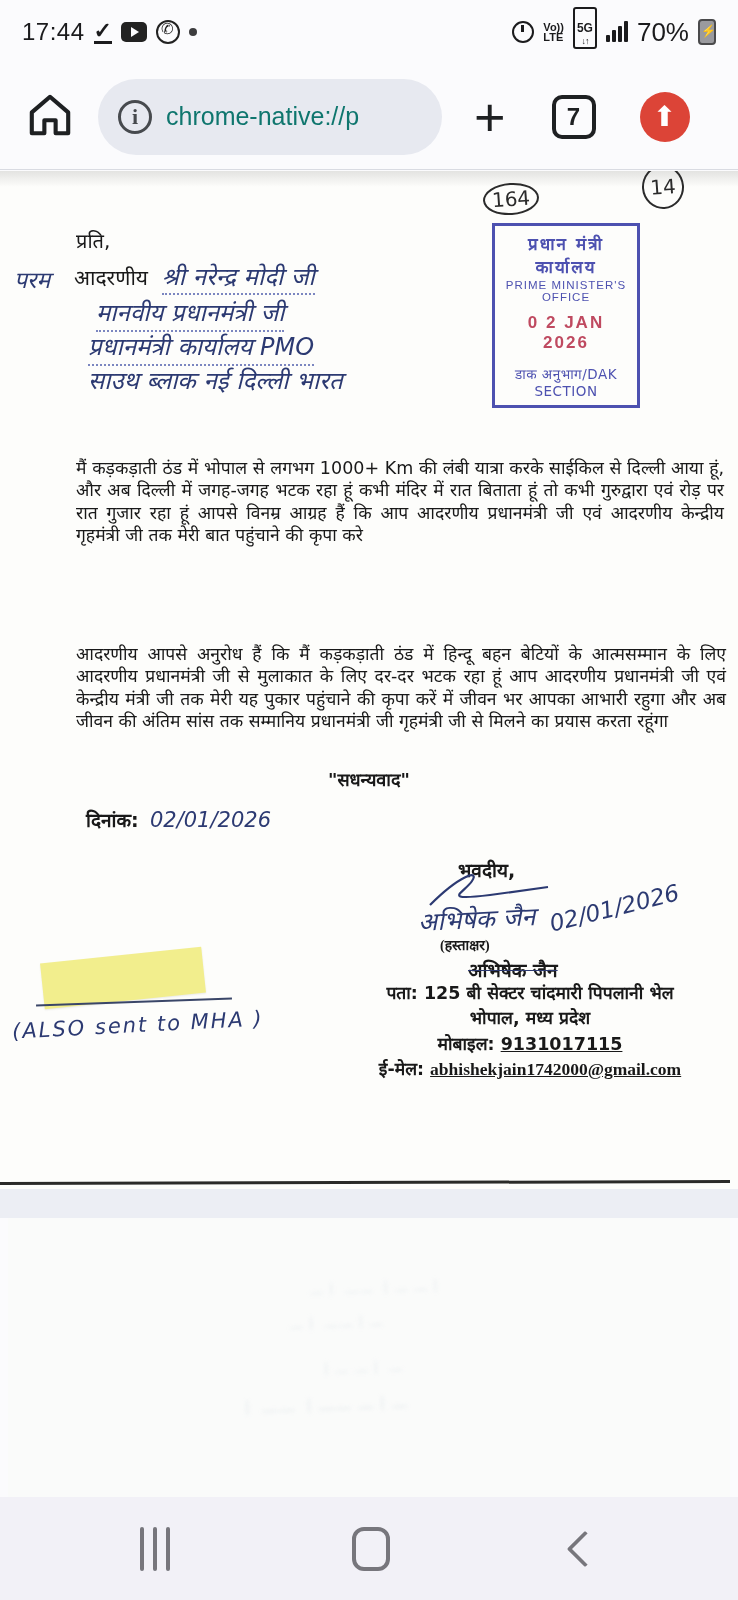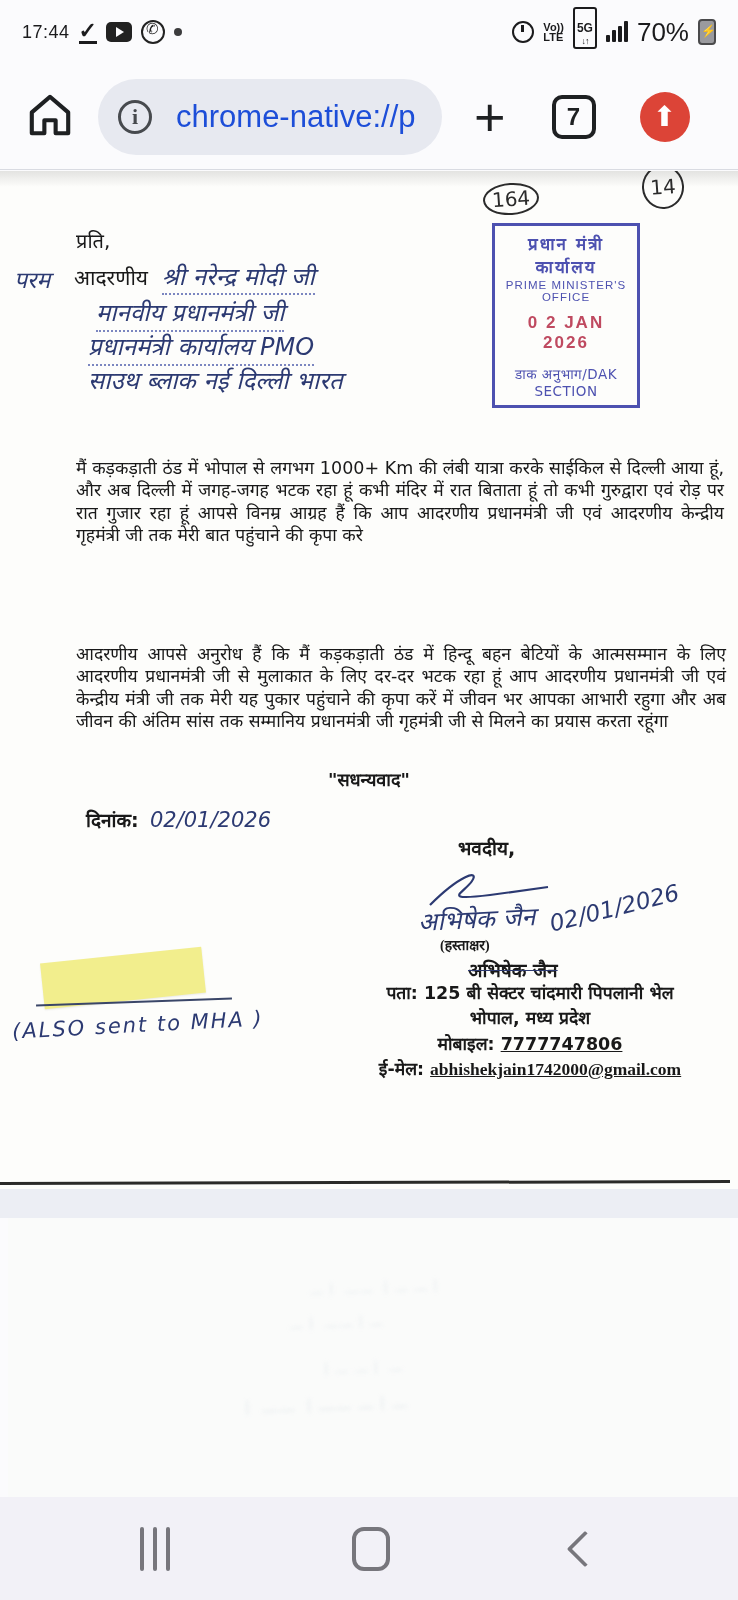--- a/index.html
+++ b/index.html
@@ -3,21 +3,21 @@
 <meta charset="utf-8">
 <style>
   * { margin:0; padding:0; box-sizing:border-box; }
   html,body { width:738px; height:1600px; overflow:hidden; }
   body { font-family:"Liberation Sans", sans-serif; background:#fbfbfd; position:relative; }
 
   
   .status-bar { position:absolute; top:0; left:0; width:738px; height:64px; background:#fbfbfd;
     display:flex; align-items:center; justify-content:space-between; padding:0 22px; color:#1b1b1d; }
   .sb-left, .sb-right { display:flex; align-items:center; gap:9px; }
-  .sb-time { font-size:18px; font-weight:400; letter-spacing:0.5px; }
+  .sb-time { font-size:24px; font-weight:400; letter-spacing:0.5px; }
   .sb-ic { display:inline-flex; align-items:center; justify-content:center; }
   .sb-check { font-size:22px; font-weight:bold; border-bottom:3px solid #1b1b1d; line-height:20px; }
   .yt { width:26px; height:20px; background:#222; border-radius:5px; position:relative; }
   .yt::after { content:""; position:absolute; left:10px; top:5px; border-left:8px solid #fbfbfd;
     border-top:5px solid transparent; border-bottom:5px solid transparent; }
   .wa { width:24px; height:24px; border:2.5px solid #222; border-radius:50%; position:relative; }
   .wa::after { content:"✆"; position:absolute; top:-2px; left:3px; font-size:15px; color:#222; }
   .sb-dot { width:8px; height:8px; background:#3c3c3e; border-radius:50%; }
   .alarm { width:22px; height:22px; border:2.5px solid #1b1b1d; border-radius:50%; position:relative; }
   .alarm::after { content:""; position:absolute; left:7px; top:2px; width:2.5px; height:7px; background:#1b1b1d; }
@@ -32,21 +32,21 @@
 
   
   .toolbar { position:absolute; top:64px; left:0; width:738px; height:106px; background:#fbfbfd;
     display:flex; align-items:center; border-bottom:1px solid #d9dbe2; }
   .tb-home { margin-left:24px; }
   .omnibox { margin-left:22px; width:344px; height:76px; background:#e7e9f0; border-radius:38px;
     display:flex; align-items:center; padding:0 20px; overflow:hidden; }
   .info-ic { width:34px; height:34px; border:3px solid #474a4e; border-radius:50%; color:#474a4e;
     font-size:22px; font-weight:700; display:flex; align-items:center; justify-content:center;
     font-family:"Liberation Serif", serif; flex:0 0 auto; }
-  .url-text { font-size:31px; color:#1d4ed8; margin-left:24px; white-space:nowrap; }
+  .url-text { font-size:25px; color:#0f766e; margin-left:14px; white-space:nowrap; }
   .tb-plus { font-size:54px; font-weight:300; color:#1e2022; margin-left:32px; line-height:50px; }
   .tab-box { margin-left:46px; width:44px; height:44px; border:4px solid #1e2022; border-radius:10px;
     display:flex; align-items:center; justify-content:center; font-size:24px; font-weight:700; color:#1e2022; }
   .update-btn { margin-left:44px; width:50px; height:50px; background:#dc4437; border-radius:50%;
     display:flex; align-items:center; justify-content:center; }
   .update-btn span { color:#fff; font-size:28px; line-height:28px; }
 
   
   .page1 { position:absolute; top:171px; left:0; width:738px; height:1018px; background:#fdfdfb; overflow:hidden; }
   .page1::before { content:""; position:absolute; top:0; left:0; right:0; height:16px;
@@ -172,37 +172,37 @@
 
   <div class="doc body-text devn" style="left:76px; top:472px; width:650px;">आदरणीय आपसे अनुरोध हैं कि मैं कड़कड़ाती ठंड में हिन्दू बहन बेटियों के आत्मसम्मान के लिए आदरणीय प्रधानमंत्री जी से मुलाकात के लिए दर-दर भटक रहा हूं आप आदरणीय प्रधानमंत्री जी एवं केन्द्रीय मंत्री जी तक मेरी यह पुकार पहुंचाने की कृपा करें में जीवन भर आपका आभारी रहुगा और अब जीवन की अंतिम सांस तक सम्मानिय प्रधानमंत्री जी गृहमंत्री जी से मिलने का प्रयास करता रहूंगा</div>
 
   <div class="doc devn" style="left:0; top:596px; width:738px; text-align:center; font-size:18px; font-weight:700;">"सधन्यवाद"</div>
 
   <div class="doc" style="left:86px; top:636px; font-size:19px;">
     <span class="devn bold">दिनांक:</span>
     <span class="hw devn" style="font-size:21px; margin-left:6px;">02/01/2026</span>
   </div>
 
-  <div class="doc devn bold" style="left:458px; top:664px; font-size:19px;">भवदीय,</div>
+  <div class="doc devn bold" style="left:458px; top:686px; font-size:19px;">भवदीय,</div>
 
   <svg class="doc" style="left:420px; top:694px;" width="140" height="46">
     <path d="M10 40 C 40 10, 60 4, 52 16 C 44 28, 20 36, 70 30 L 128 22" stroke="#2c3a72" stroke-width="2.2" fill="none"></path>
   </svg>
 
   <div class="doc hw devn" style="left:418px; top:730px; font-size:25px; transform:rotate(-3deg);">अभिषेक जैन</div>
   <div class="doc hw" style="left:548px; top:724px; font-size:23px; transform:rotate(-14deg);">02/01/2026</div>
 
   <div class="doc devn bold" style="left:440px; top:764px; font-size:14px;font-family:Liberation Serif, serif;">(हस्ताक्षर)</div>
   <div class="doc devn bold" style="left:468px; top:786px; font-size:19px; text-decoration:line-through; text-decoration-color:#2c3a72;">अभिषेक जैन</div>
 
   <div class="doc contact devn" style="left:330px; top:810px; width:400px;">
     <div>पता: 125 बी सेक्टर चांदमारी पिपलानी भेल</div>
     <div>भोपाल, मध्य प्रदेश</div>
     <div>
-      <span>मोबाइल: </span><span class="ul">7777747806</span>
+      <span>मोबाइल: </span><span class="ul">9131017115</span>
     </div>
     <div style="font-family:'Liberation Serif', serif;">
       <span class="devn">ई-मेल: </span><span class="ul">abhishekjain1742000@gmail.com</span>
     </div>
   </div>
 
   <div class="sticky" style="left:42px; top:784px;"></div>
   <div class="ink-line" style="left:36px; top:830px; width:196px;"></div>
   <div class="doc hw" style="left:12px; top:842px; font-size:21px; transform:rotate(-3deg); letter-spacing:2px;">(ALSO sent to MHA )</div>
 

